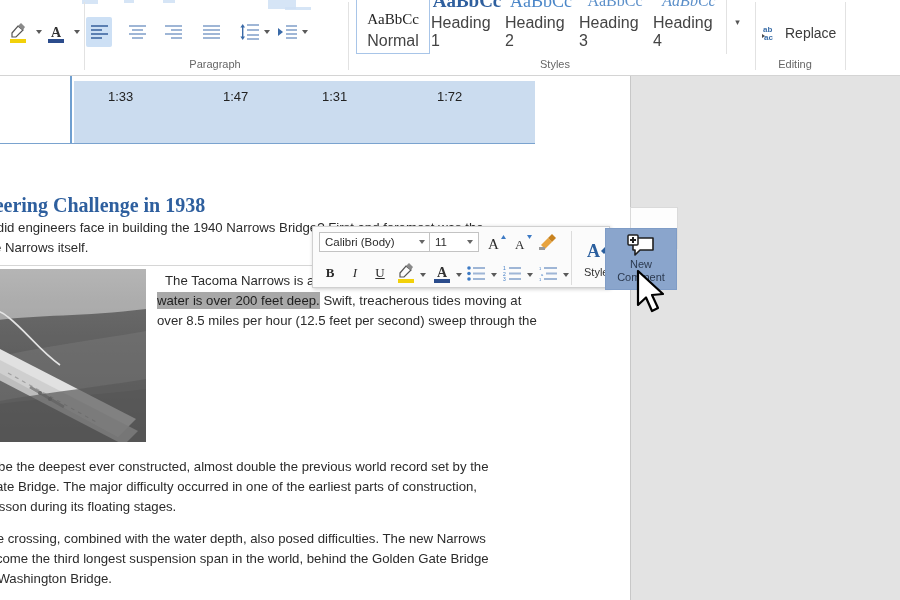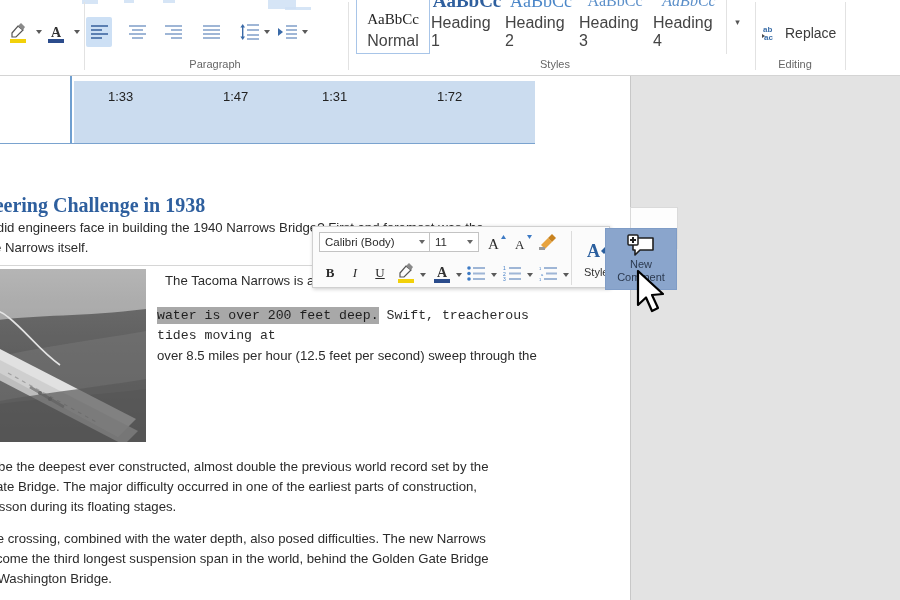--- a/index.html
+++ b/index.html
@@ -381,21 +381,21 @@
           <path d="M62,118 L96,138" stroke="#8f8f8f" stroke-width="3"></path>
           <circle cx="72" cy="124" r="2" fill="#6f6f6f"></circle>
           <circle cx="82" cy="130" r="2" fill="#6f6f6f"></circle>
           <path d="M0,140 C36,128 92,124 178,110 L178,173 L0,173 Z" fill="#5d5d5d" opacity=".7"></path>
           <rect width="178" height="173" fill="#000" opacity="0.04"></rect>
         </svg>
       </div>
 
       <div class="body-col">
         <div class="para" style="position:relative;left:8px;top:0;">The Tacoma Narrows is a d</div>
-        <div class="para" style="position:relative;left:0;top:0;margin-top:15px;font-family:Liberation Mono, monospace;">
+        <div class="para" style="position:relative;left:0;top:0;margin-top:0;">
           <span class="sel-text">water is over 200 feet deep.</span><span> Swift, treacherous tides moving at</span>
         </div>
         <div class="para" style="position:relative;left:0;">over 8.5 miles per hour (12.5 feet per second) sweep through the</div>
       </div>
 
       <div class="para para2">
         <div>would be the deepest ever constructed, almost double the previous world record set by the</div>
         <div>den Gate Bridge. The major difficulty occurred in one of the earliest parts of construction,</div>
         <div>the caisson during its floating stages.</div>
       </div>

